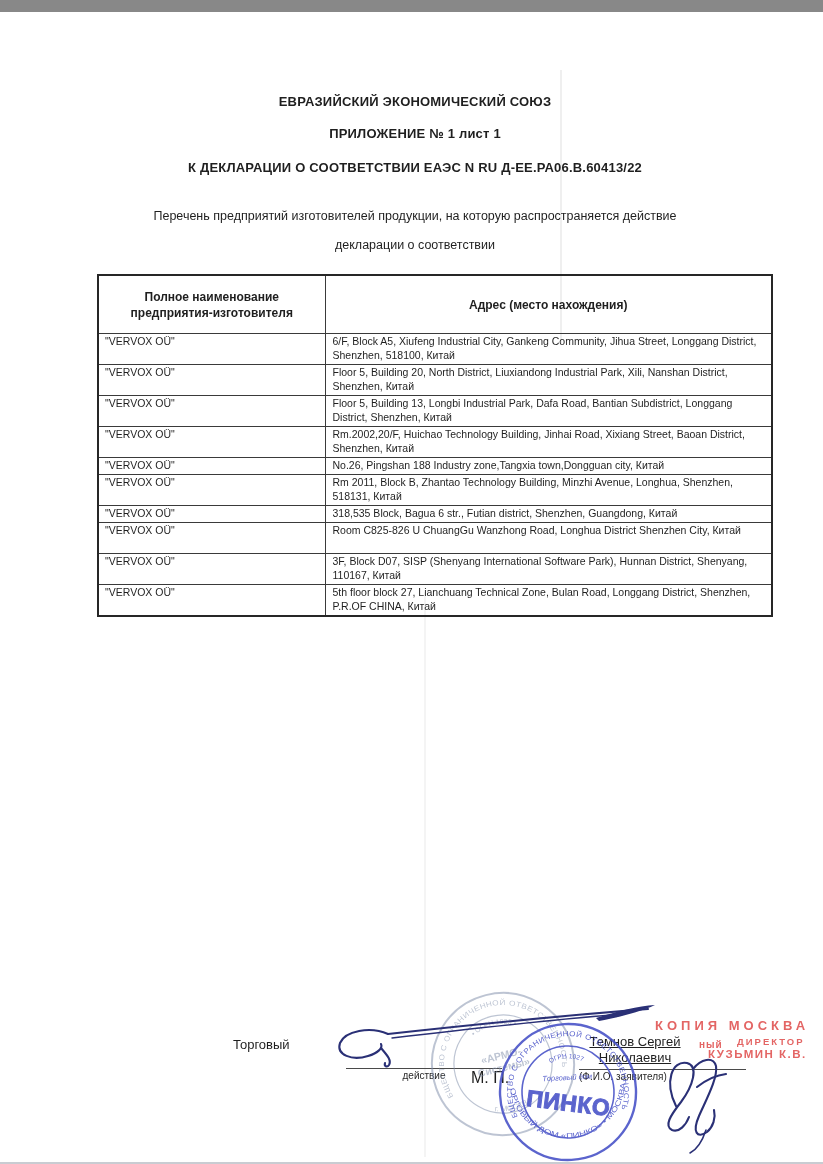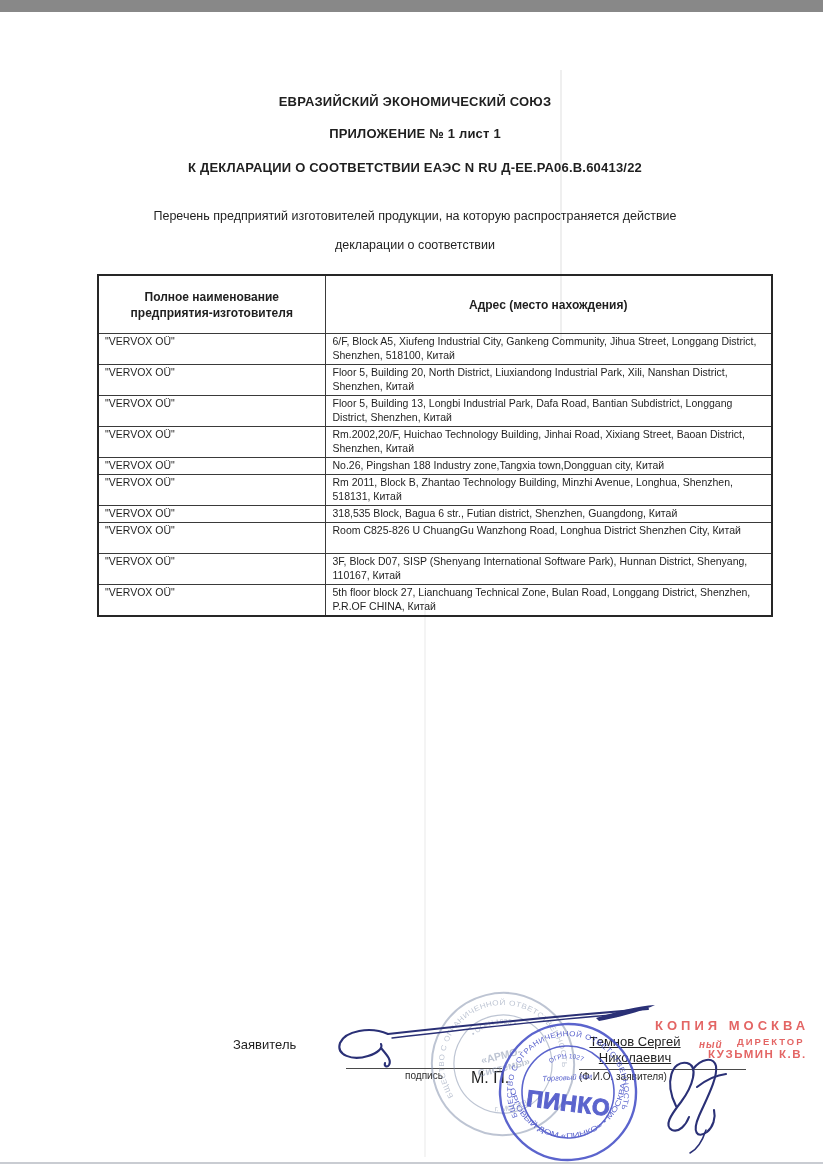--- a/index.html
+++ b/index.html
@@ -107,33 +107,33 @@
           <td class="c1">"VERVOX OÜ"</td>
           <td class="c2">3F, Block D07, SISP (Shenyang International Software Park), Hunnan District, Shenyang, 110167, Китай</td>
         </tr>
     <tr class="h2">
           <td class="c1">"VERVOX OÜ"</td>
           <td class="c2">5th floor block 27, Lianchuang Technical Zone, Bulan Road, Longgang District, Shenzhen, P.R.OF CHINA, Китай</td>
         </tr>
   </tbody>
     </table>
 
-  <div class="abs lbl" style="left:233px;top:1025px;">Заявитель</div>
+  <div class="abs lbl" style="left:233px;top:1025px;">Торговый</div>
   <div class="abs sigline" style="left:346px;top:1056px;width:156px;"></div>
-  <div class="abs cap" style="left:346px;top:1058px;width:156px;text-align:center;">подпись</div>
+  <div class="abs cap" style="left:346px;top:1058px;width:156px;text-align:center;">действие</div>
   <div class="abs" style="left:471px;top:1057px;font-size:16px;">М. П.</div>
   <div class="abs name" style="left:580px;top:1022px;width:110px;">
     <span>Темнов Сергей</span><br>
     <span>Николаевич</span>
   </div>
   <div class="abs sigline" style="left:579px;top:1057px;width:167px;"></div>
   <div class="abs cap" style="left:579px;top:1059px;">(Ф.И.О. заявителя)</div>
 
   <div class="abs red" style="left:655px;top:1006px;font-size:13px;letter-spacing:4px;">КОПИЯ МОСКВА</div>
-  <div class="abs red" style="left:699px;top:1027px;font-size:10px;letter-spacing:1px;font-style:italic;">ный</div>
+  <div class="abs red" style="left:699px;top:1027px;font-size:10px;letter-spacing:1px;">ный</div>
   <div class="abs red" style="left:737px;top:1024px;font-size:9.5px;letter-spacing:2px;">ДИРЕКТОР</div>
   <div class="abs red" style="left:708px;top:1036px;font-size:11.5px;letter-spacing:1.5px;">КУЗЬМИН К.В.</div>
 
   <svg width="823" height="1164" viewBox="0 0 823 1164">
     <defs>
       <path id="lt-top" d="M 447.5,1072 A 59,59 0 1 1 558.5,1072"></path>
       <path id="lt-ogrn" d="M 464.3,1062 A 40,40 0 1 1 541.7,1062"></path>
       <path id="lt-bottom" d="M 446.2,1047 A 57,57 0 0 0 559.8,1047"></path>
       <path id="rt-top" d="M 515.7,1100 A 56,56 0 1 1 620.3,1100"></path>
       <path id="rt-bottom" d="M 510.3,1074 A 58,58 0 0 0 625.7,1074"></path>

